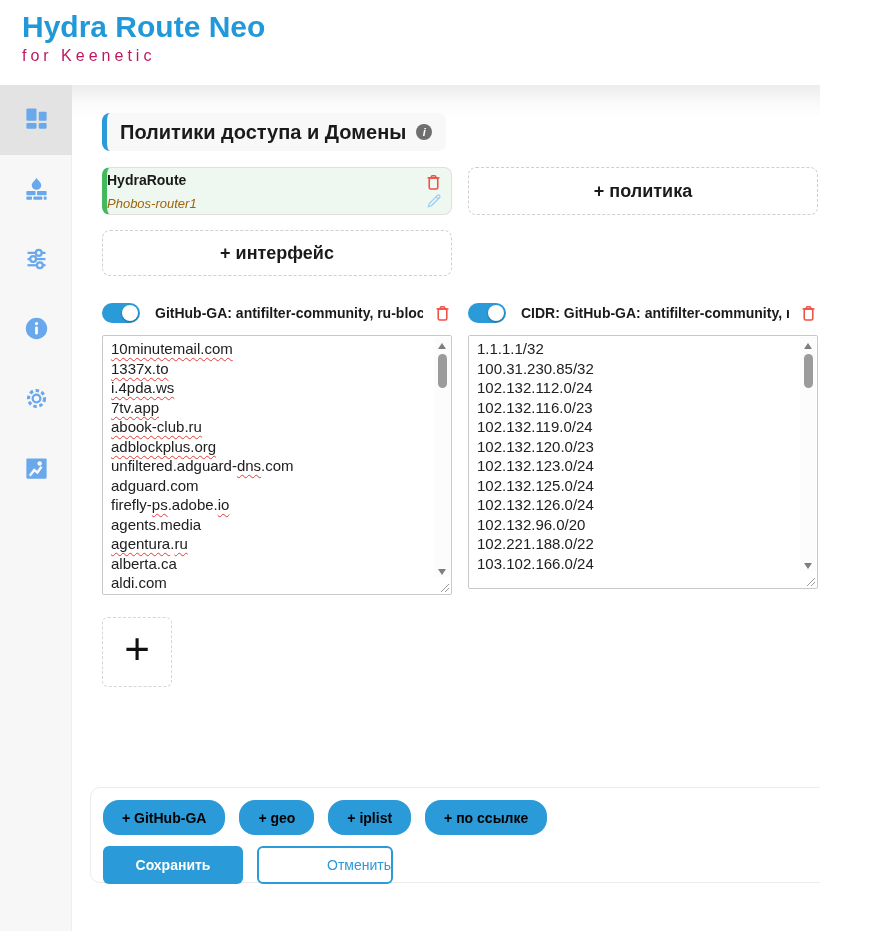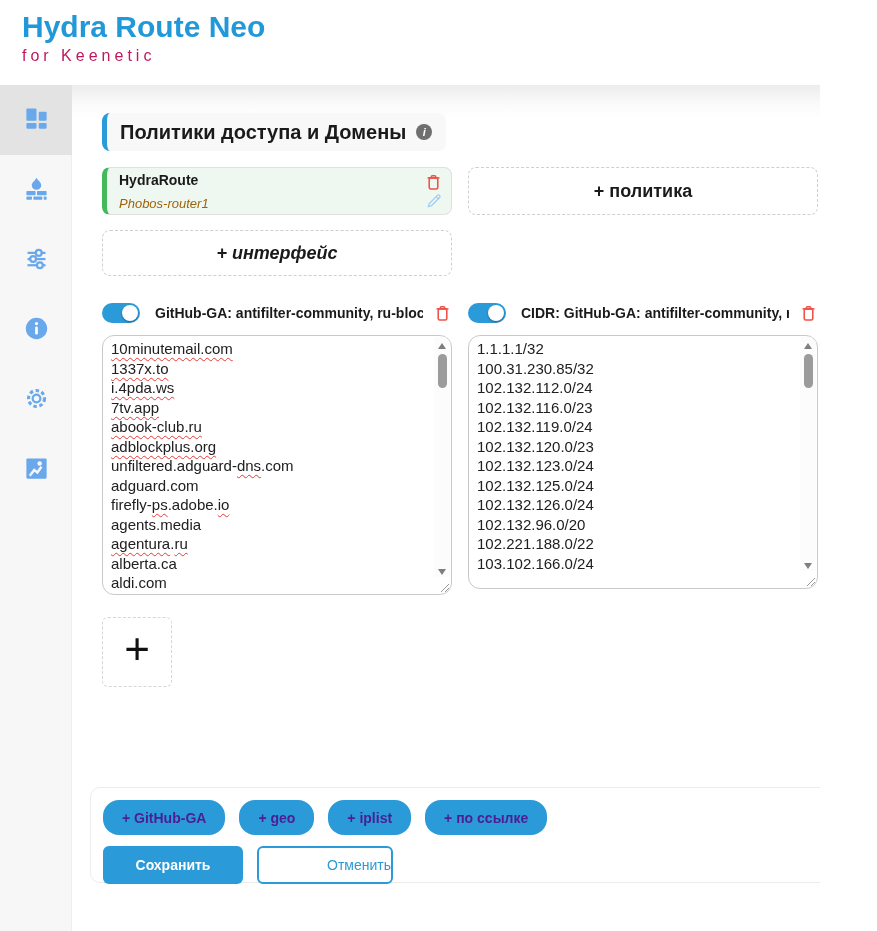--- a/index.html
+++ b/index.html
@@ -29,47 +29,47 @@
     padding:0 14px 0 13px;}
   .heading-text{font-size:20px; font-weight:700;}
   .info-badge{width:16px; height:16px; border-radius:50%; background:#6f6f6f; color:#fff;
     font-size:11px; font-weight:700; display:flex; align-items:center; justify-content:center;
     margin-left:10px; font-style:italic;}
   .row{display:grid; grid-template-columns:350px 350px; gap:16px; width:716px;}
   .row-policy{margin-top:16px;}
   
   .policy-card{height:48px; background:var(--green-bg); border:1px solid #e0e0e0;
     border-left:5px solid var(--green); border-radius:8px; display:flex;
-    padding:5px 8px 5px 12px;}
+    padding:5px 8px 5px 0;}
   .policy-texts{flex:1; min-width:0; display:flex; flex-direction:column; justify-content:center;}
   .policy-name{font-size:14px; font-weight:700;}
   .policy-router{font-size:13px; font-style:italic; color:#a16207; margin-top:8px;}
   .policy-icons{display:flex; flex-direction:column; align-items:flex-end; justify-content:space-between;}
   .icon-btn{background:none; border:none; padding:0; cursor:pointer; line-height:0;}
   .dashed-btn{background:#fff; border:1px dashed #cfcfcf; border-radius:8px;
     font-size:18px; font-weight:700; color:#1a1a1a; cursor:pointer;
     display:flex; align-items:center; justify-content:center;
     font-family:"Liberation Sans", sans-serif;}
   .add-policy{height:48px;}
   .row-interface{margin-top:15px;}
-  .add-interface{height:46px;font-style:italic;}
+  .add-interface{height:46px;}
   
   .row-listhead{margin-top:24px;}
   .list-head{display:flex; align-items:center; height:26px;}
   .toggle{width:38px; height:20px; border-radius:10px; background:#bbb; position:relative;
     flex:none; cursor:pointer;}
   .toggle.on{background:var(--accent);}
   .toggle .knob{position:absolute; top:2px; left:2px; width:16px; height:16px; border-radius:50%;
     background:#fff; box-shadow:0 1px 2px rgba(0,0,0,.35);}
   .toggle.on .knob{left:auto; right:2px;}
   .list-label{flex:1; min-width:0; margin:0 10px 0 15px; font-size:14px; font-weight:700;
     white-space:nowrap; overflow:hidden;}
   
   .row-tas{margin-top:9px;}
-  .ta{position:relative; background:#fff; border:1px solid #c9c9c9; border-radius:12px;
+  .ta{position:relative; background:#fff; border:1px solid #c9c9c9; border-radius:2px;
     height:260px; overflow:hidden; cursor:text;}
   .ta.ta-right{height:254px;}
   .ta-content{padding:3px 24px 0 8px; font-size:15px; line-height:19.5px; color:#202020;
     white-space:nowrap; overflow:hidden; height:100%;}
   .misspelled{text-decoration:underline wavy #e53935 1px; text-decoration-skip-ink:none;
     text-underline-offset:3px;}
   .ta-scroll{position:absolute; top:1px; right:1px; bottom:17px; width:16px; background:#fcfcfc;}
   .sb-up{width:0; height:0; border-left:4px solid transparent; border-right:4px solid transparent;
     border-bottom:6px solid #7e7e7e; margin:6px auto 0;}
   .sb-down{position:absolute; bottom:2px; left:4px; width:0; height:0;
@@ -80,21 +80,21 @@
   .ta-grip{position:absolute; right:1px; bottom:1px; line-height:0;}
   
   .plus-tile{margin-top:22px; width:70px; height:70px; background:#fff;
     border:1px dashed #d6d6d6; border-radius:6px; font-size:44px; font-weight:300;
     color:#111; display:flex; align-items:center; justify-content:center; cursor:pointer;
     font-family:"Liberation Sans", sans-serif; padding-bottom:6px;}
   
   .footer-panel{margin:100px 0 0 18px; width:772px; height:96px; background:#fff;
     border:1px solid #ececec; border-radius:10px; padding:12px 12px;}
   .src-row{display:flex; gap:14px;}
-  .src-btn{height:35px; background:var(--accent); color:#4c1d95; border:none; border-radius:16px;
+  .src-btn{height:35px; background:var(--accent); color:#000000; border:none; border-radius:16px;
     font-size:14px; font-weight:700; padding:0 19px; cursor:pointer;
     font-family:"Liberation Sans", sans-serif;}
   .action-row{display:flex; gap:14px; margin-top:11px;}
   .save-btn{width:140px; height:38px; background:var(--accent); color:#fff; border:none;
     border-radius:6px; font-size:14px; font-weight:700; cursor:pointer;
     font-family:"Liberation Sans", sans-serif;}
   .cancel-btn{width:136px; height:38px; background:#fff; color:var(--accent);
     border:2px solid var(--accent); border-radius:6px; font-size:14px; font-weight:400;
     cursor:pointer; font-family:"Liberation Sans", sans-serif;text-align:right;}
 </style>

